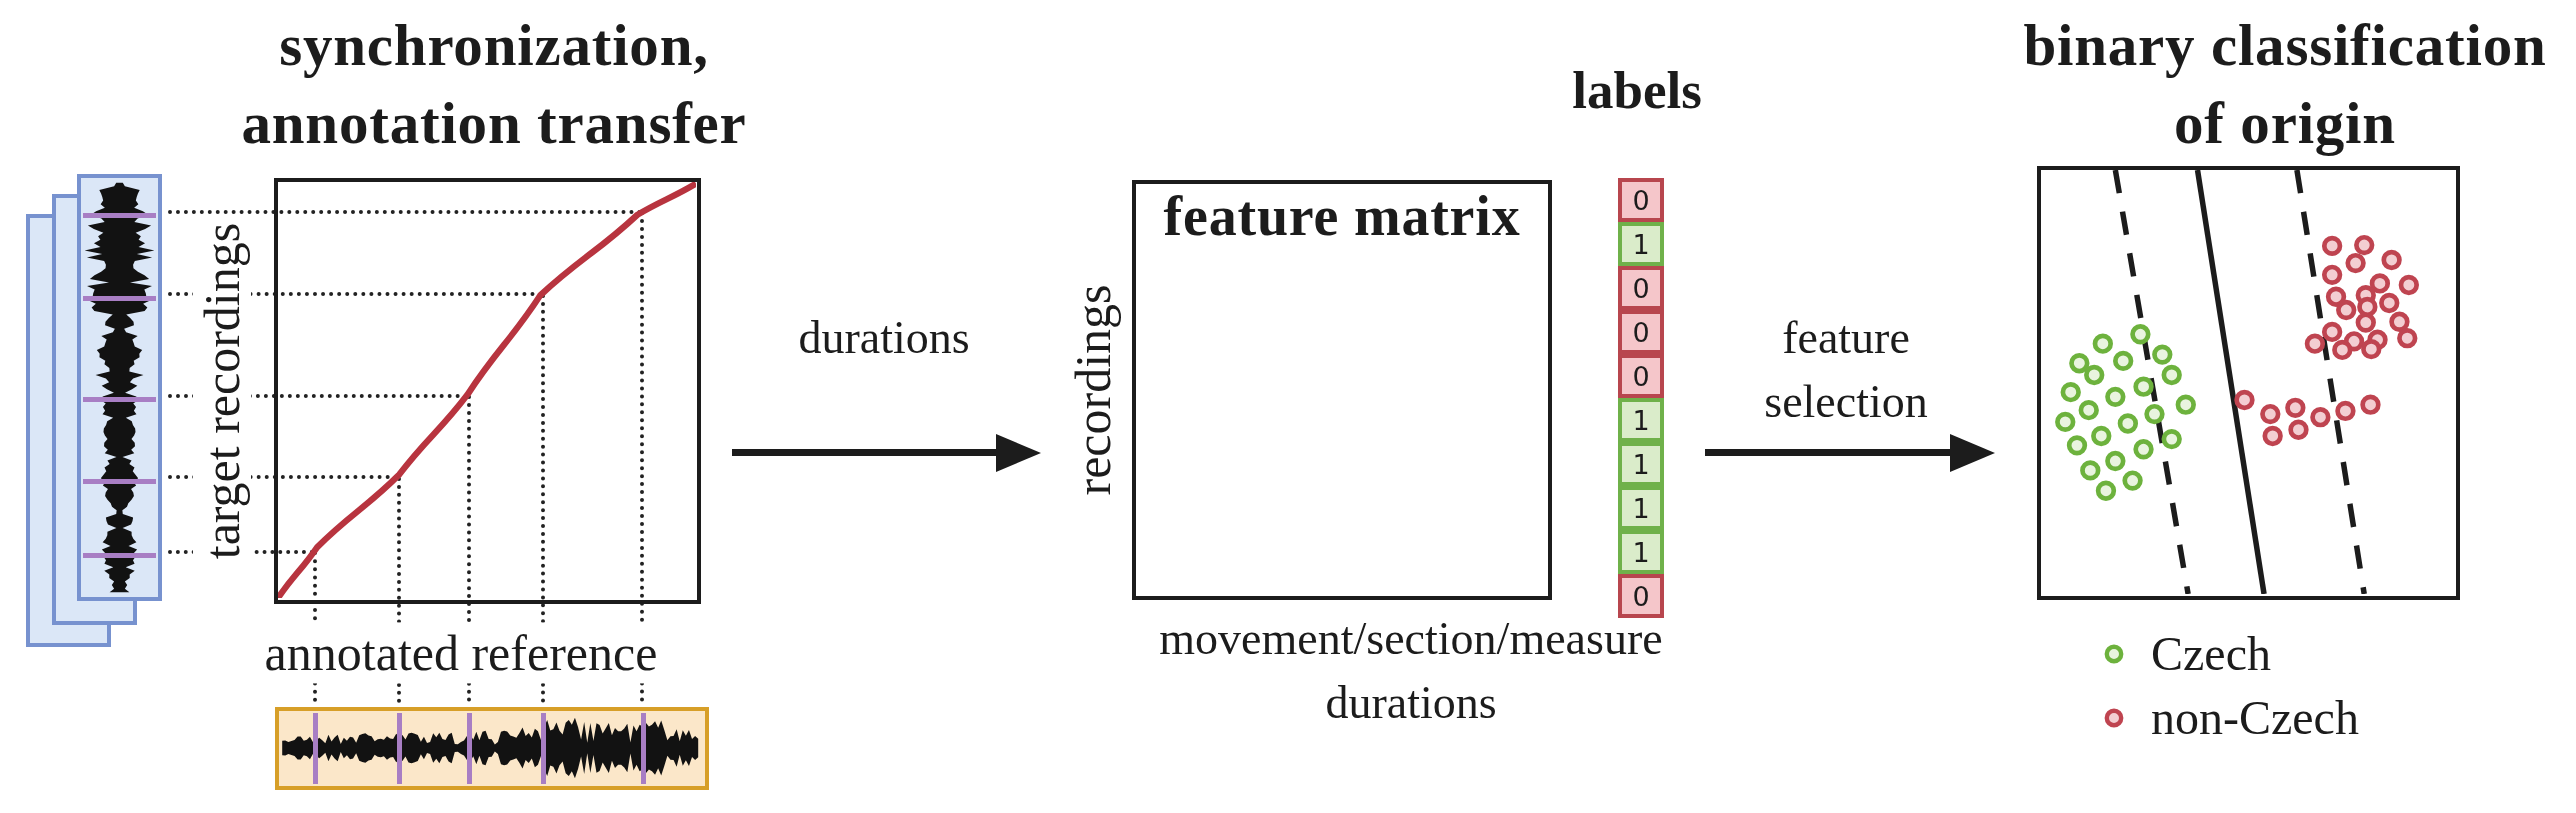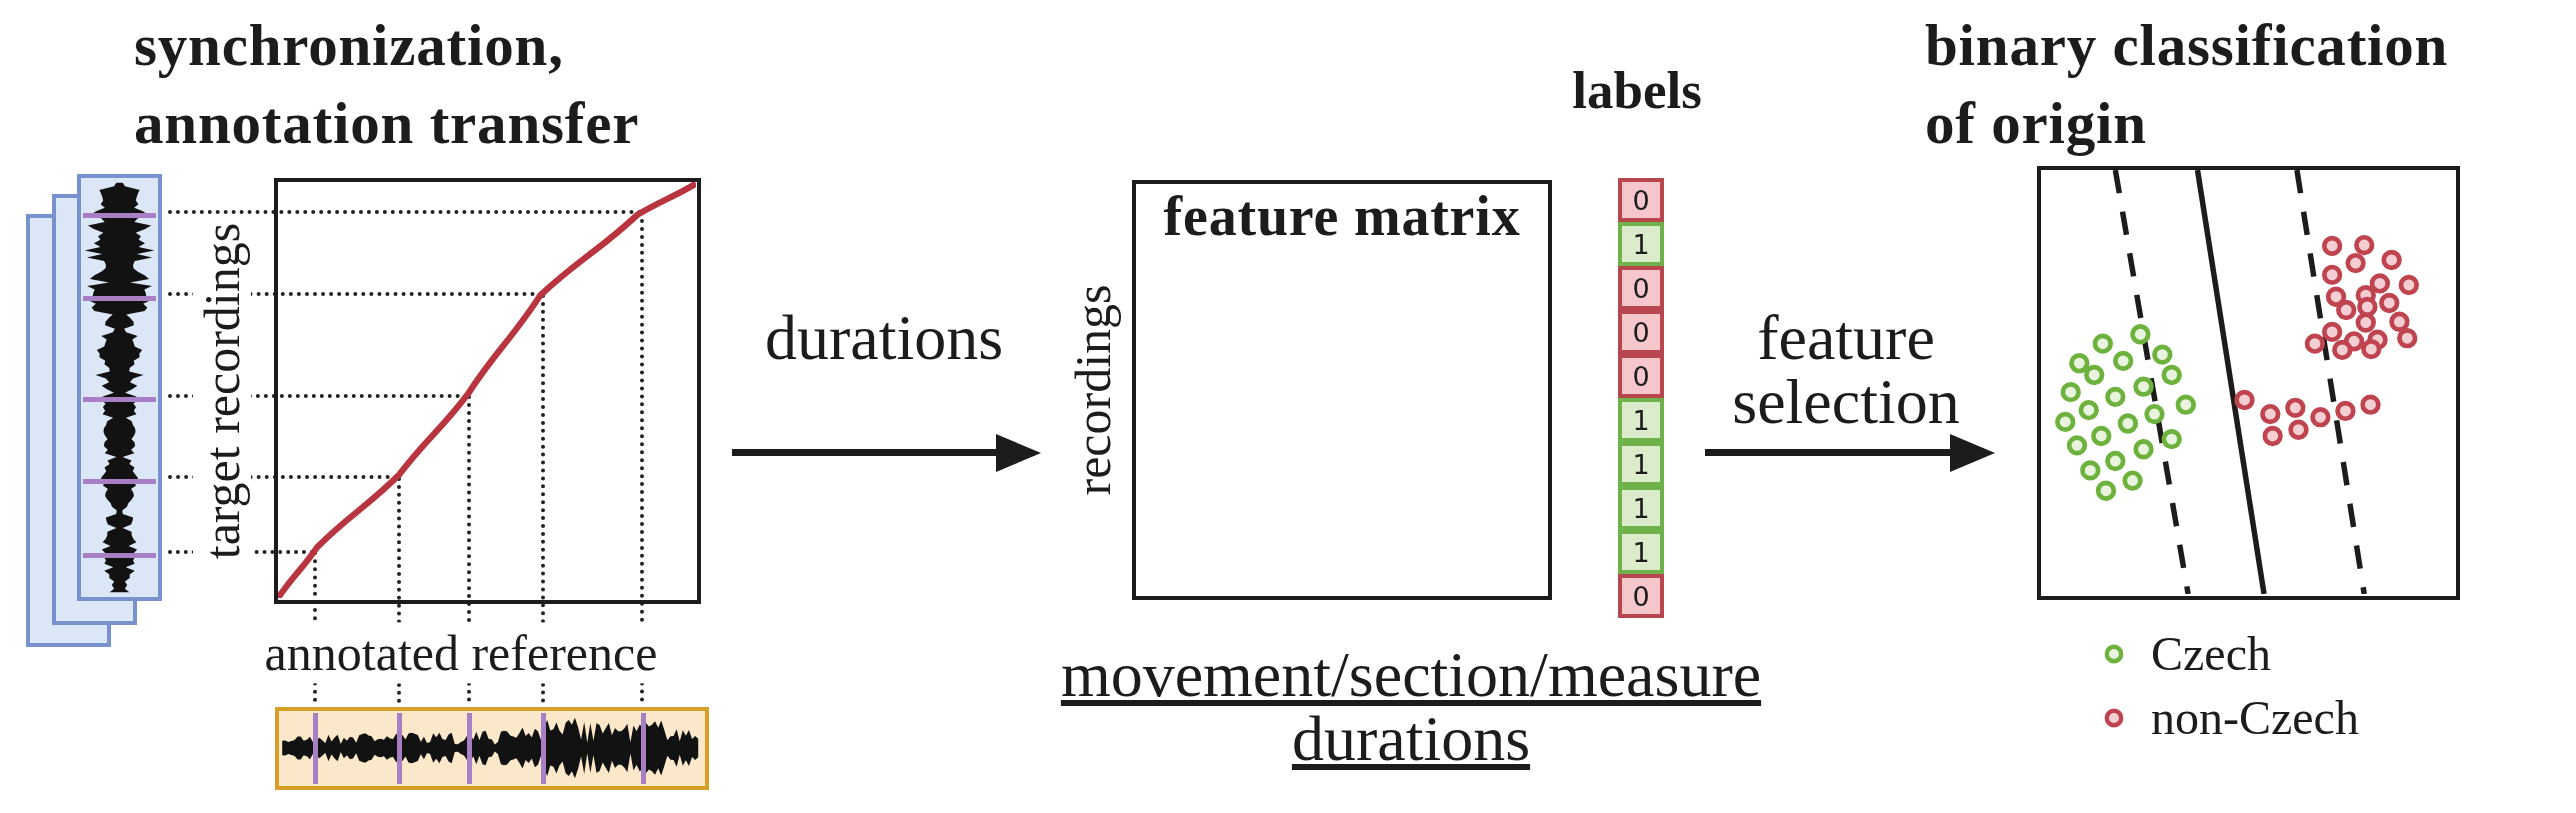--- a/index.html
+++ b/index.html
@@ -1,21 +1,21 @@
 <!DOCTYPE html>
 <html style="font-size:12.8px"><head>
 <meta charset="utf-8">
 <style>
   html,body{margin:0;padding:0;background:#ffffff;}
   body{width:2576px;height:814px;position:relative;overflow:hidden;
        font-family:"Liberation Serif",serif;color:#1c1c1c;}
   .abs{position:absolute;}
-  .title{font-weight:bold;font-size:59px;line-height:78px;letter-spacing:0.8px;}
+  .title{font-weight:bold;font-size:59px;line-height:78px;text-align:center;letter-spacing:0.8px;}
   .small-title{font-weight:bold;font-size:53px;text-align:center;margin-top:20px;}
-  .flow-label{font-size:64px;line-height:64px;text-align:center;}
+  .flow-label{font-size:46px;line-height:64px;text-align:center;}
   .axis-label{font-size:50px;white-space:nowrap;}
   .rot{transform:translate(-50%,-50%) rotate(-90deg);transform-origin:center;background:#fff;padding:0 4.8px;}
   .ctr{transform:translate(-50%,-50%);}
   .whitebg{background:#fff;padding:1.6px 16px;}
   .box{border:4.8px solid #1c1c1c;background:transparent;box-sizing:border-box;}
   .hdot{border-top:4px dotted #222;height:0;}
   .vdot{border-left:4px dotted #222;width:0;}
   .card{background:#dbe7f7;border:4px solid #7792cf;box-sizing:border-box;}
   .purple-h{position:absolute;left:2.4px;right:2.4px;height:4.8px;background:#a87ec4;}
   .purple-v{position:absolute;top:2.4px;bottom:2.4px;width:4.8px;background:#a87ec4;}
@@ -107,21 +107,21 @@
     <div class="cell c0">0</div>
     <div class="cell c0">0</div>
     <div class="cell c0">0</div>
     <div class="cell c1">1</div>
     <div class="cell c1">1</div>
     <div class="cell c1">1</div>
     <div class="cell c1">1</div>
     <div class="cell c0">0</div>
   </div>
 
-<div class="abs flow-label" style="left:1051px;top:643px;width:720px;text-decoration:underline;">
+<div class="abs flow-label" style="left:1051px;top:607px;width:720px;">
   <div>movement/section/measure</div>
   <div>durations</div>
 </div>
 
 <div class="abs flow-label" style="left:1686px;top:306px;width:320px;">
   <div>feature</div>
   <div>selection</div>
 </div>
 <div class="abs shaft" style="left:1705px;top:449px;width:247px;"></div>
 <div class="abs head" style="left:1950px;top:434px;"></div>

